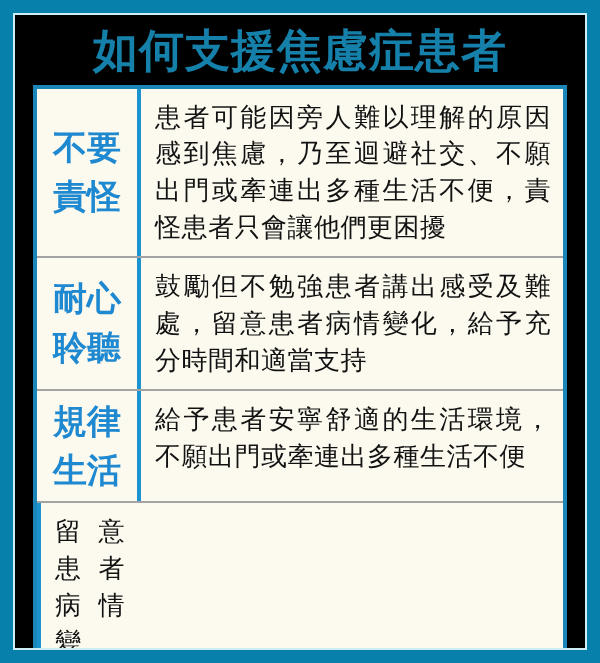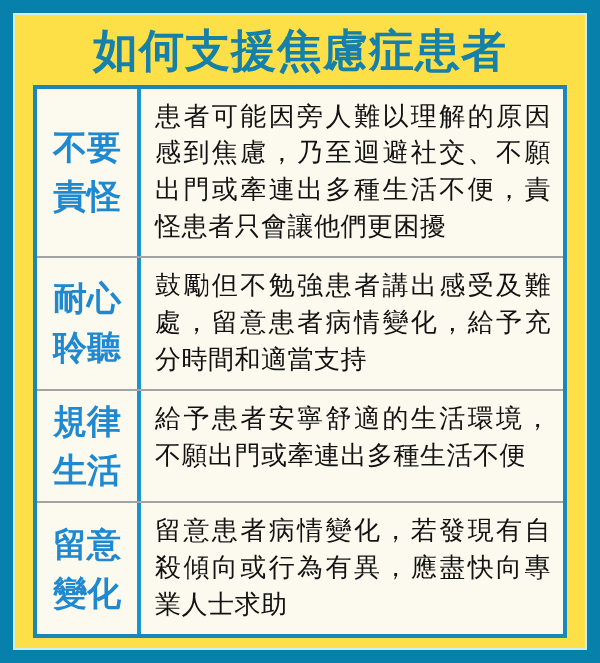--- a/index.html
+++ b/index.html
@@ -6,21 +6,21 @@
     margin: 0;
     padding: 0;
     background: #ffffff;
     font-family: "Liberation Sans", sans-serif;
   }
   .poster {
     position: relative;
     width: 600px;
     height: 663px;
     box-sizing: border-box;
-    background: #fde047;
+    background: #000000;
     border: 13px solid #0781ab;
     overflow: hidden;
   }
   .inner-edge {
     position: absolute;
     inset: 0;
     border: 2px solid #cdeef8;
     pointer-events: none;
   }
   .page-title {
@@ -61,21 +61,20 @@
   }
   .content-cell {
     border-left: 4px solid #1b93cf;
     color: #121212;
     font-size: 26px;
     line-height: 1.42;
     padding: 10px 12px 10px 14px;
     letter-spacing: 0.5px;
     text-align: justify;
     text-justify: inter-ideograph;
-    font-family: Liberation Serif, serif;
   }
   .row-0 .content-cell { min-height: 140px; }
   .row-1 .content-cell { min-height: 98px; }
   .row-2 .content-cell { min-height: 80px; }
   .row-3 .content-cell { min-height: 96px; }
 </style>
 </head>
 <body>
 
 <div class="poster">
@@ -100,21 +99,18 @@
     </div>
 
     <div class="t-row row-2">
       <div class="label-cell">
         <span>規律生活</span>
       </div>
       <div class="content-cell">給予患者安寧舒適的生活環境，不願出門或牽連出多種生活不便</div>
     </div>
 
     <div class="t-row row-3">
-      <div class="label-cell">
-        <span>留意變化</span>
-      </div>
       <div class="content-cell">留意患者病情變化，若發現有自殺傾向或行為有異，應盡快向專業人士求助</div>
     </div>
 
   </div>
 
 </div>
 
 </body></html>

